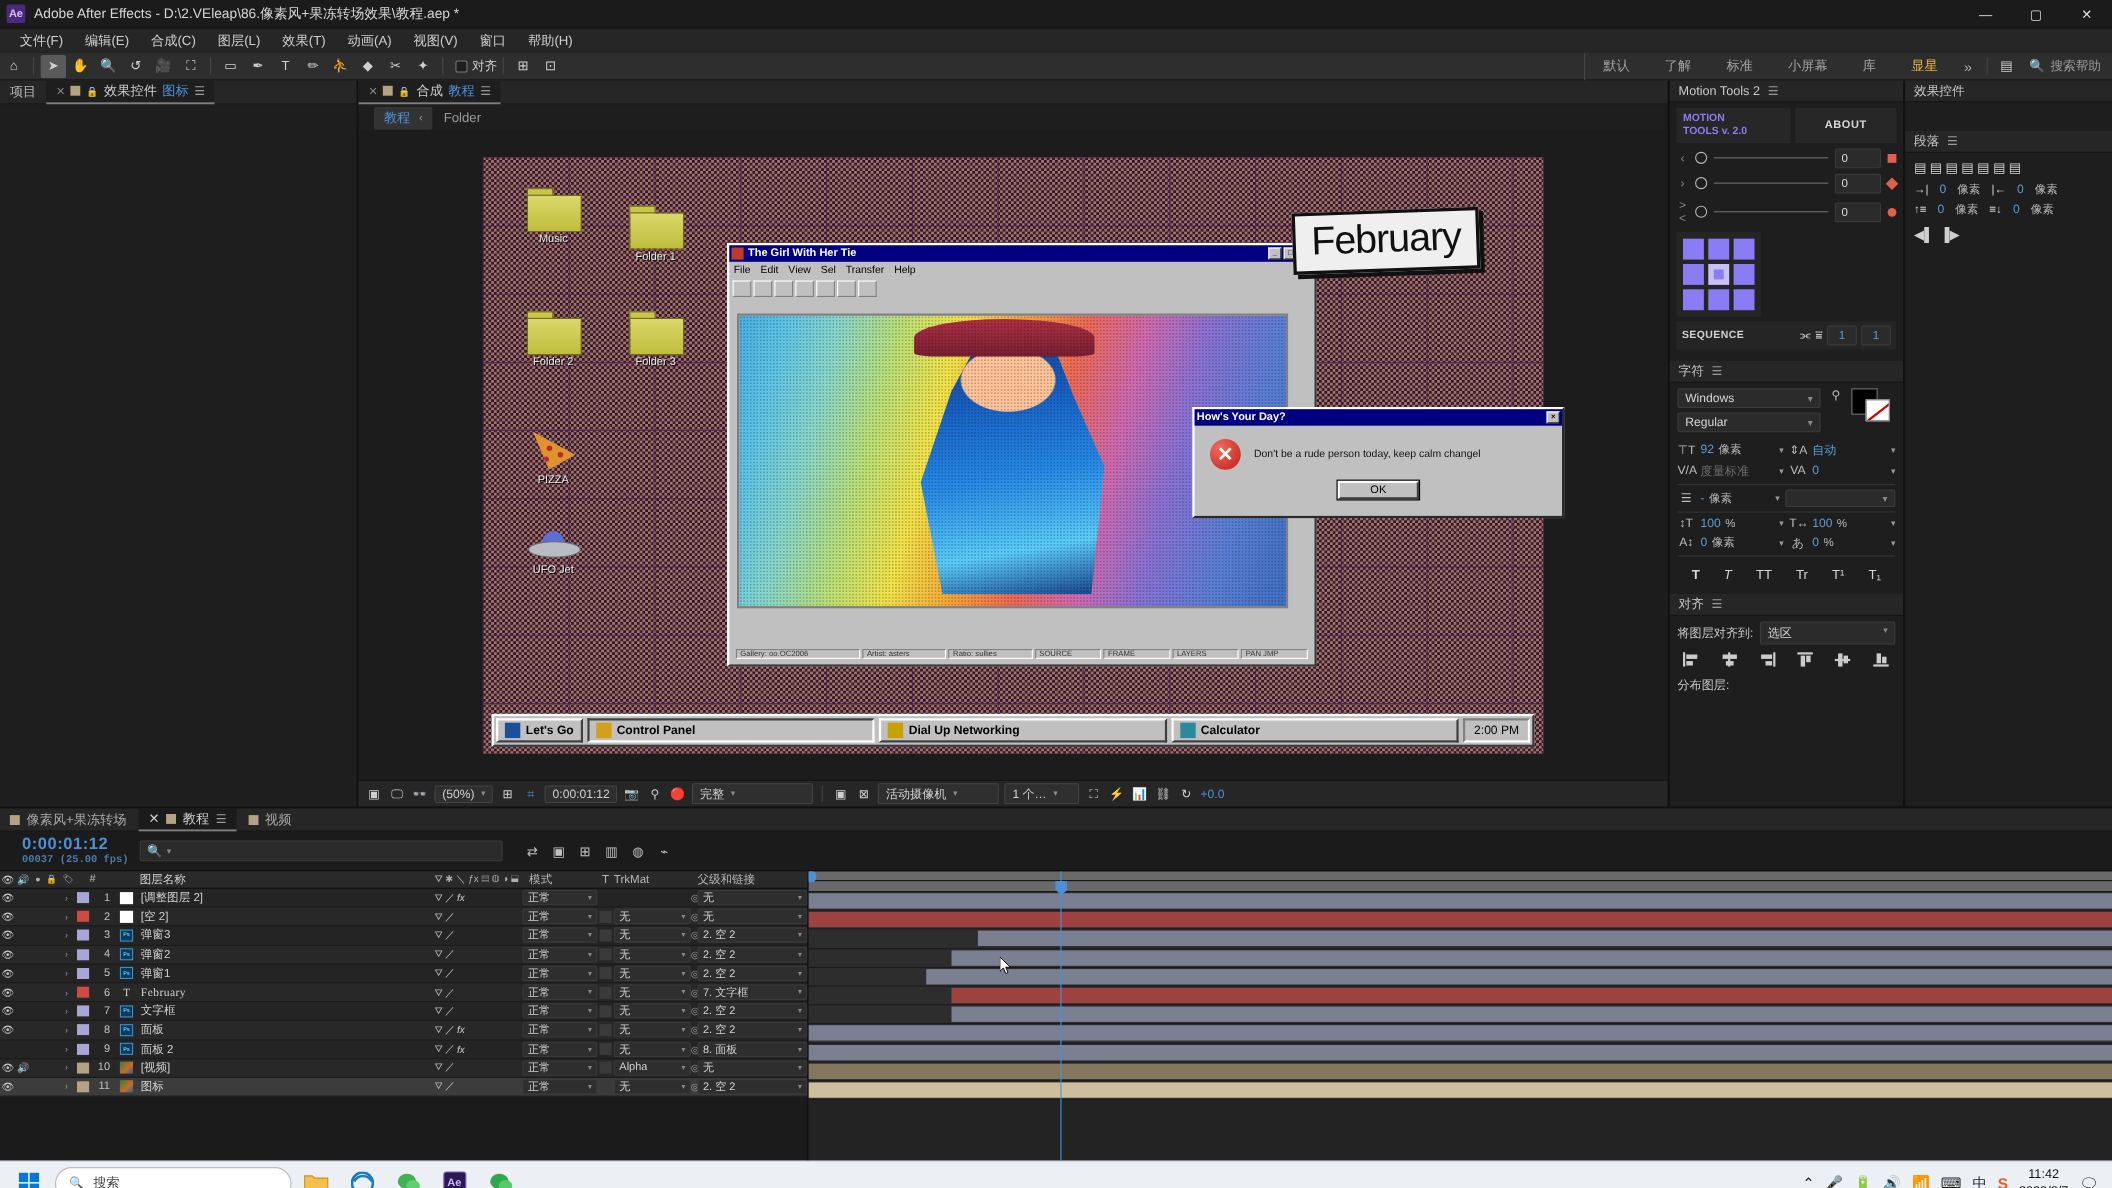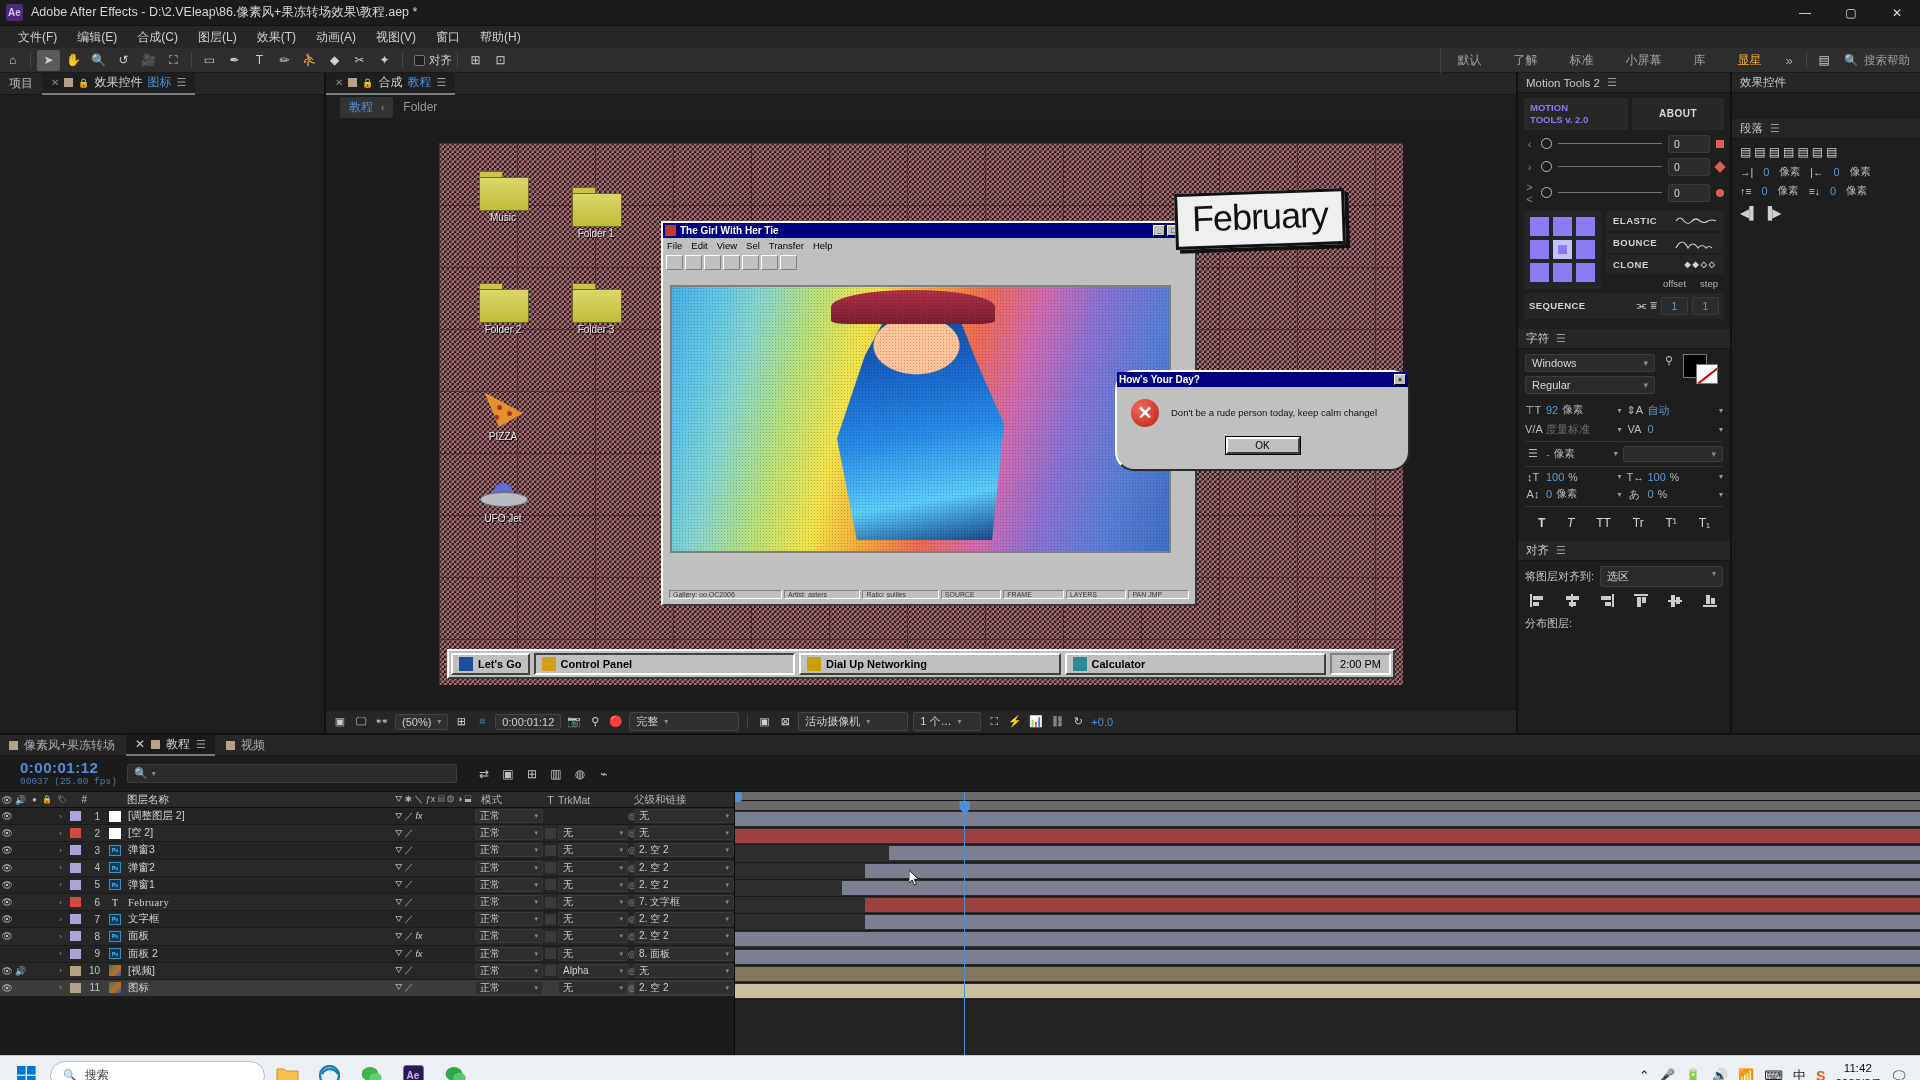--- a/index.html
+++ b/index.html
@@ -131,21 +131,21 @@
   
   .timeline { height:auto; background:#1b1b1b; border-top:2px solid #111; display:flex; flex-direction:column;
     height:322px; }
   .tl-tabs { height:21px; background:#262626; display:flex; align-items:center; font-size:12px; gap:2px;
     border-bottom:1px solid #141414;}
   .tl-tab { padding:0 9px; height:21px; display:flex; align-items:center; gap:6px; color:#a8a8a8; white-space:nowrap;}
   .tl-tab.active { background:#1b1b1b; color:#cfcfcf; border-bottom:2px solid #7d7d7d; }
   .tl-head { height:36px; display:flex; align-items:center; background:#1b1b1b; border-bottom:1px solid #0e0e0e;}
   .tc { padding:0 10px 0 20px; line-height:1.1; }
   .tc .big { font-size:15px; font-weight:bold; color:#4d90d8; letter-spacing:.5px;}
-  .tc .small { font-size:9.5px; color:#4d7aa8; font-family:"Liberation Mono",monospace;}
+  .tc .small { font-size:9.5px; color:#4d7aa8; font-family:"Liberation Mono",monospace;font-weight:bold;}
   .tl-search { width:330px; height:19px; background:#2b2b2b; border:1px solid #3c3c3c; border-radius:2px;
     display:flex; align-items:center; padding:0 6px; gap:4px; font-size:11px; color:#888;}
   .tl-tools { display:flex; align-items:center; gap:6px; margin-left:18px; color:#c0c0c0; font-size:12px;}
   .tl-tools .ti { width:18px; height:18px; display:flex; align-items:center; justify-content:center;}
 
   .tl-body { flex:1; display:flex; overflow:hidden; }
   .tl-left { width:735px; flex:none; background:#1b1b1b; display:flex; flex-direction:column;
     border-right:1px solid #0c0c0c; }
   .tl-colhead { height:16px; background:#2a2a2a; display:flex; align-items:center; font-size:10.5px; color:#b5b5b5;
     border-bottom:1px solid #101010; }
@@ -467,21 +467,21 @@
             <div style="flex:1">SOURCE</div>
             <div style="flex:1">FRAME</div>
             <div style="flex:1">LAYERS</div>
             <div style="flex:1">PAN JMP</div>
           </div>
         </div>
 
         <div class="febtag" style="right:58px;top:48px;transform:rotate(-2deg);">February</div>
 
 
-        <div class="dialog" style="left:676px;top:227px;width:295px;height:101px;border-radius:19px;">
+        <div class="dialog" style="left:645px;top:227px;width:338px;height:101px;">
           <div class="w95tb">
             <span>How's Your Day?</span>
             <span class="tbtns">
               <span class="tb">×</span>
             </span>
           </div>
           <div class="dlg-body">
             <div class="xcircle">✕</div>
             <div class="dlg-text">Don't be a rude person today, keep calm changel</div>
           </div>
@@ -591,42 +591,20 @@
           <span class="mt-cell"></span>
           <span class="mt-cell"></span>
           <span class="mt-cell"></span>
           <span class="mt-cell mid">
               <i></i>
             </span>
           <span class="mt-cell"></span>
           <span class="mt-cell"></span>
           <span class="mt-cell"></span>
           <span class="mt-cell"></span>
-        </div>
-        <div class="mt-right">
-          <div class="mt-fx">
-            <span>ELASTIC</span>
-            <svg width="42" height="12">
-              <path d="M1 6 q4 -6 8 0 q4 5 8 0 q4 -4 8 0 q4 3 8 0 q4 -2 8 0" stroke="#cfcfcf" fill="none" stroke-width="1.2"></path>
-            </svg>
-          </div>
-          <div class="mt-fx">
-            <span>BOUNCE</span>
-            <svg width="42" height="12">
-              <path d="M1 11 q6 -12 12 0 q5 -8 10 0 q4 -5 8 0 q3 -3 6 0" stroke="#cfcfcf" fill="none" stroke-width="1.2"></path>
-            </svg>
-          </div>
-          <div class="mt-fx">
-            <span>CLONE</span>
-            <span style="letter-spacing:2px;font-size:8px;">◆◆◇◇</span>
-          </div>
-          <div class="mt-os">
-            <span>offset</span>
-            <span>step</span>
-          </div>
         </div>
       </div>
 
       <div class="mt-seq">
         <span class="lbl">SEQUENCE</span>
         <span style="font-size:11px;color:#d0d0d0;">⫘</span>
         <span style="font-size:11px;color:#d0d0d0;">⩸</span>
         <span class="mt-num">1</span>
         <span class="mt-num">1</span>
       </div>

